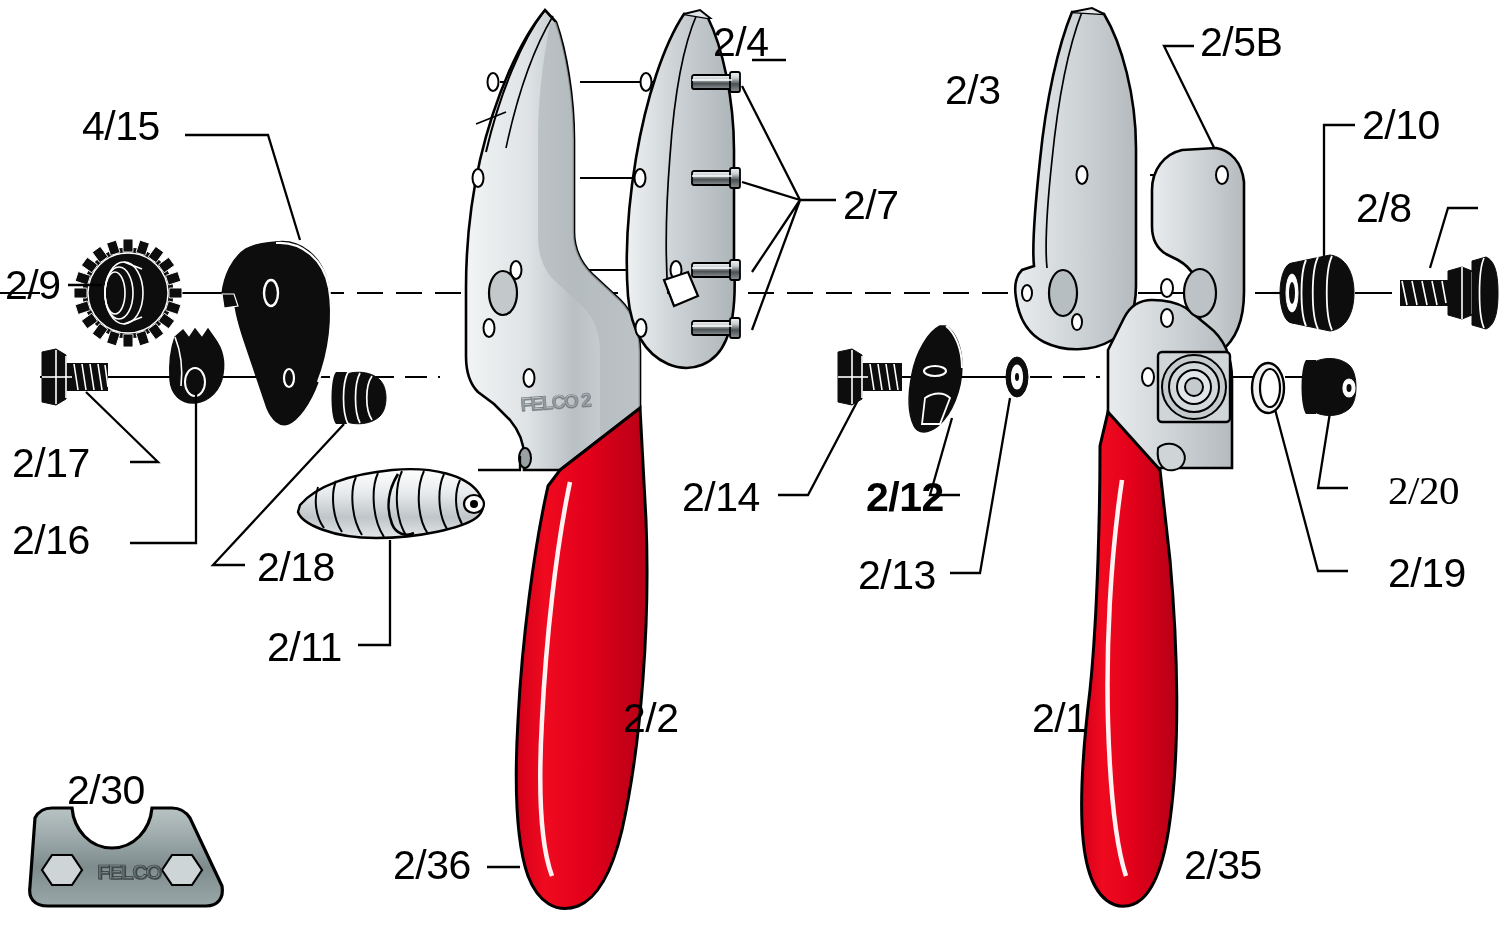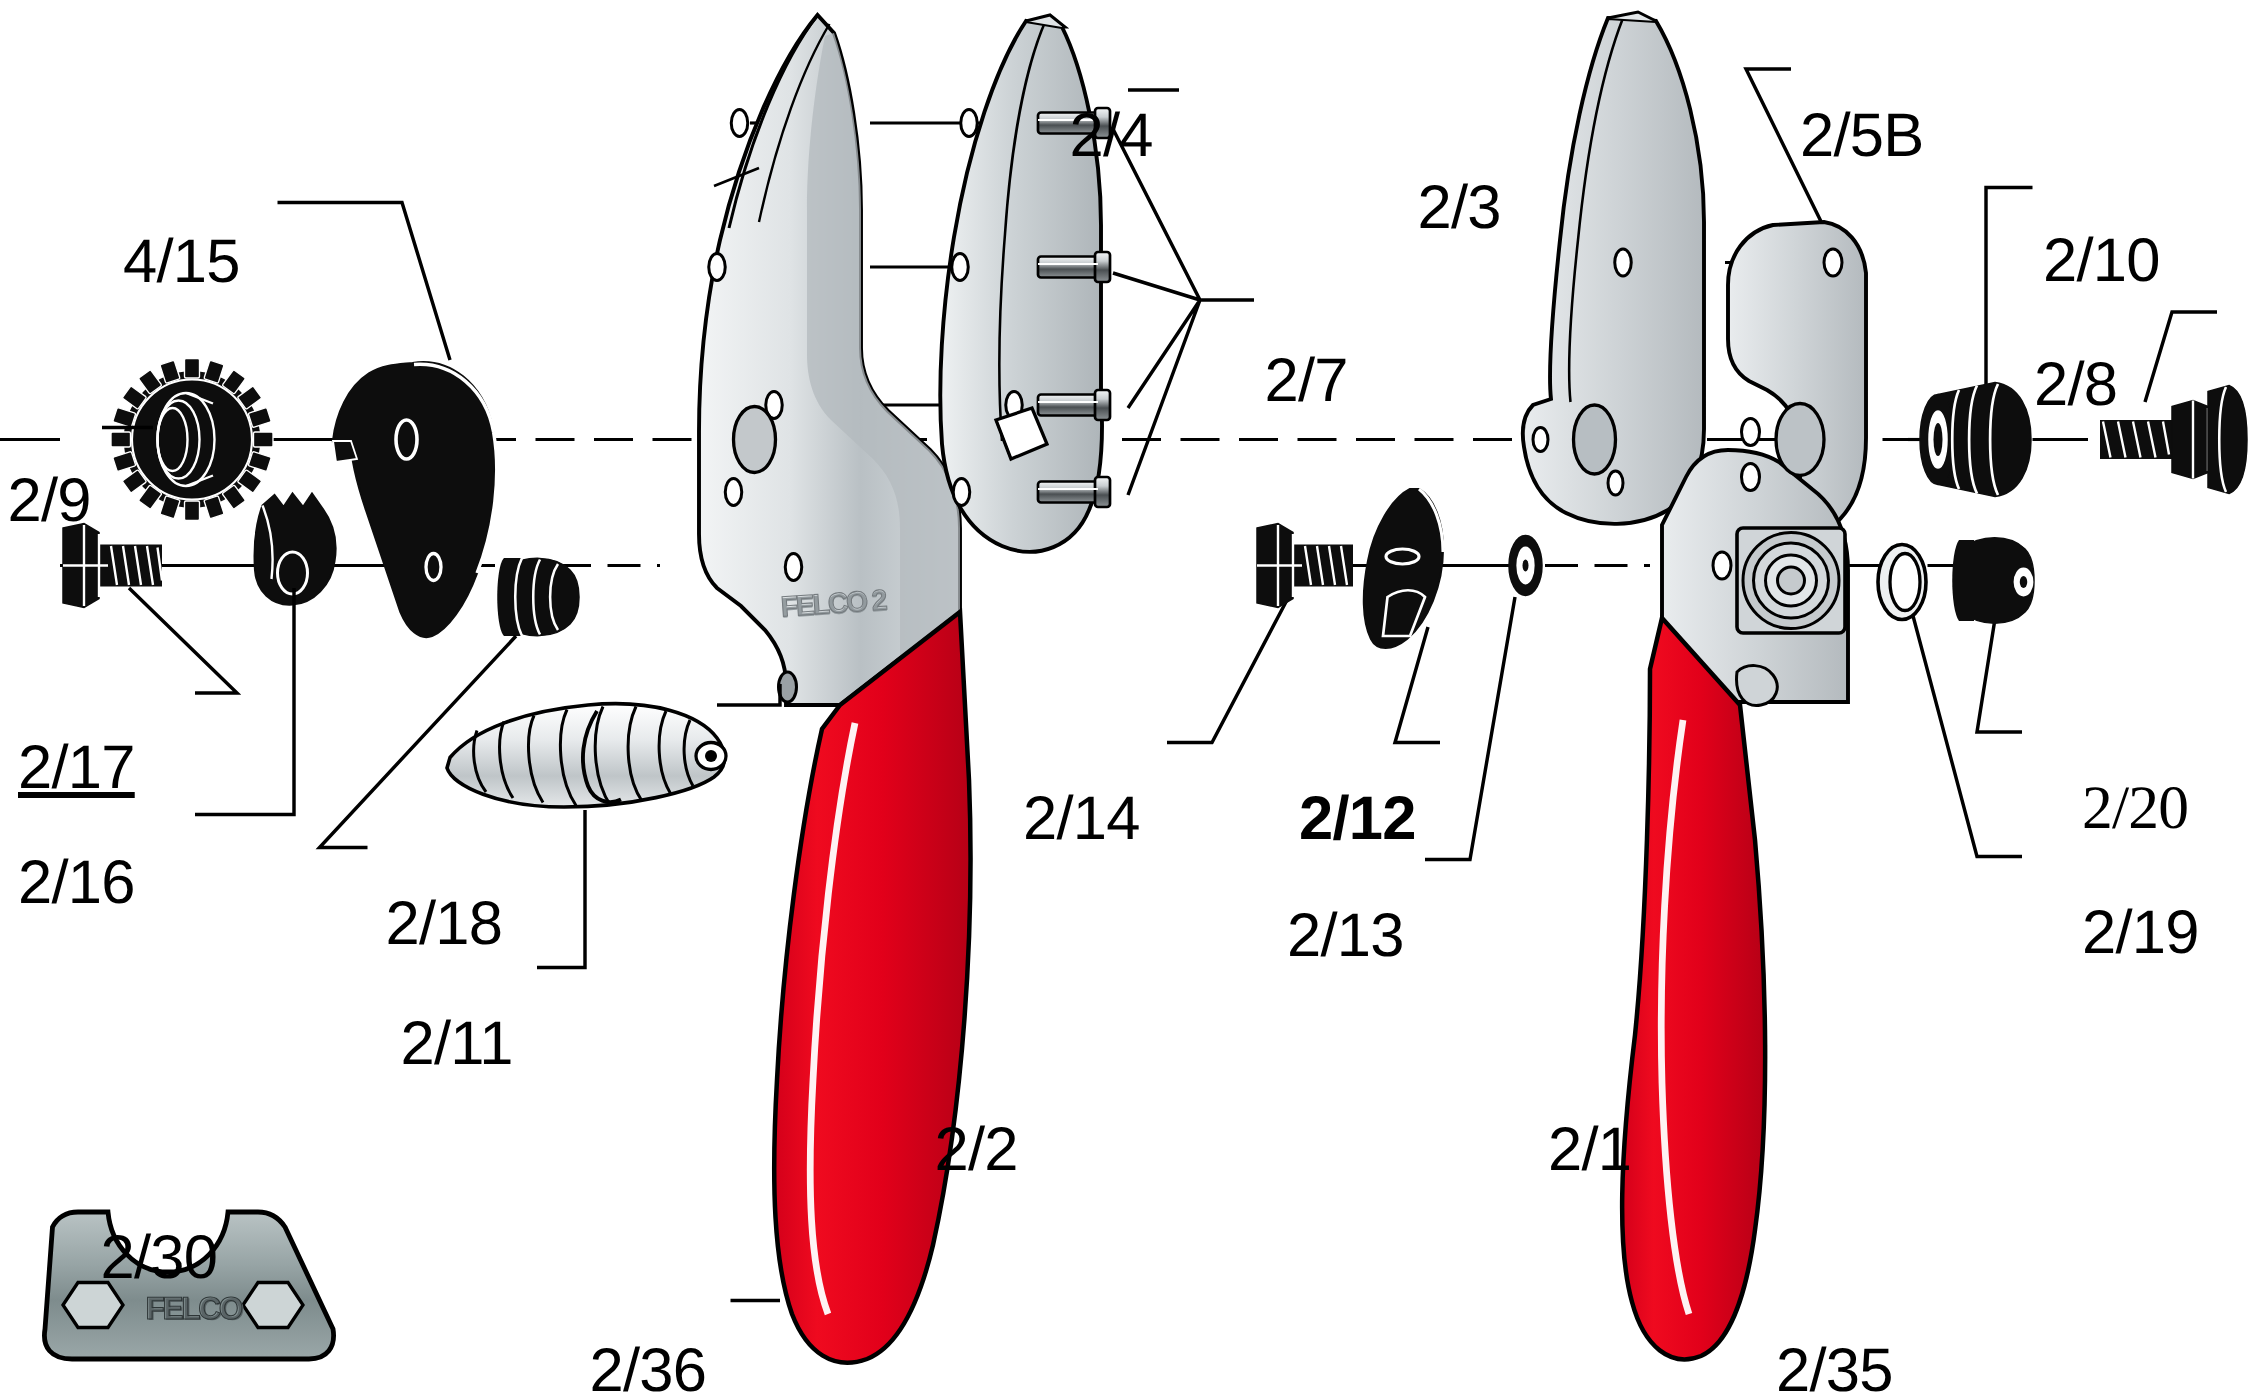--- a/index.html
+++ b/index.html
@@ -18,21 +18,20 @@
   #stage svg{position:absolute;left:0;top:0;}
   .lbl{
     position:absolute;
     font-family:"Liberation Sans", sans-serif;
     font-weight:400;
     color:#000000;
     white-space:nowrap;
     letter-spacing:-0.5px;
     line-height:1;
     user-select:none;
-    margin-top:48px;
   }
   .lbl-lg{font-size:41px;}
 </style>
 </head>
 <body>
 
 <div id="stage">
 
 <svg width="1500" height="928" viewBox="0 0 1500 928">
   <defs>
@@ -518,21 +517,21 @@
 </svg>
 
 <div class="lbl lbl-lg" style="left:82px;top:106px;">4/15</div>
 <div class="lbl lbl-lg" style="left:713px;top:22px;">2/4</div>
 <div class="lbl lbl-lg" style="left:1200px;top:22px;">2/5B</div>
 <div class="lbl lbl-lg" style="left:945px;top:70px;">2/3</div>
 <div class="lbl lbl-lg" style="left:1362px;top:105px;">2/10</div>
 <div class="lbl lbl-lg" style="left:843px;top:185px;">2/7</div>
 <div class="lbl lbl-lg" style="left:1356px;top:188px;">2/8</div>
 <div class="lbl lbl-lg" style="left:5px;top:265px;">2/9</div>
-<div class="lbl lbl-lg" style="left:12px;top:443px;text-decoration:underline;">2/17</div>
+<div class="lbl lbl-lg" style="left:12px;top:443px;">2/17</div>
 <div class="lbl lbl-lg" style="left:12px;top:520px;">2/16</div>
 <div class="lbl lbl-lg" style="left:257px;top:547px;">2/18</div>
 <div class="lbl lbl-lg" style="left:267px;top:627px;">2/11</div>
 <div class="lbl lbl-lg" style="left:682px;top:477px;">2/14</div>
 <div class="lbl lbl-lg" style="left:866px;top:477px;font-weight:bold;">2/12</div>
 <div class="lbl lbl-lg" style="left:858px;top:555px;">2/13</div>
 <div class="lbl lbl-lg" style="left:1388px;top:470px;font-family:Liberation Serif, serif;">2/20</div>
 <div class="lbl lbl-lg" style="left:1388px;top:553px;">2/19</div>
 <div class="lbl lbl-lg" style="left:623px;top:698px;text-align:right;">2/2</div>
 <div class="lbl lbl-lg" style="left:1032px;top:698px;text-align:center;">2/1</div>

